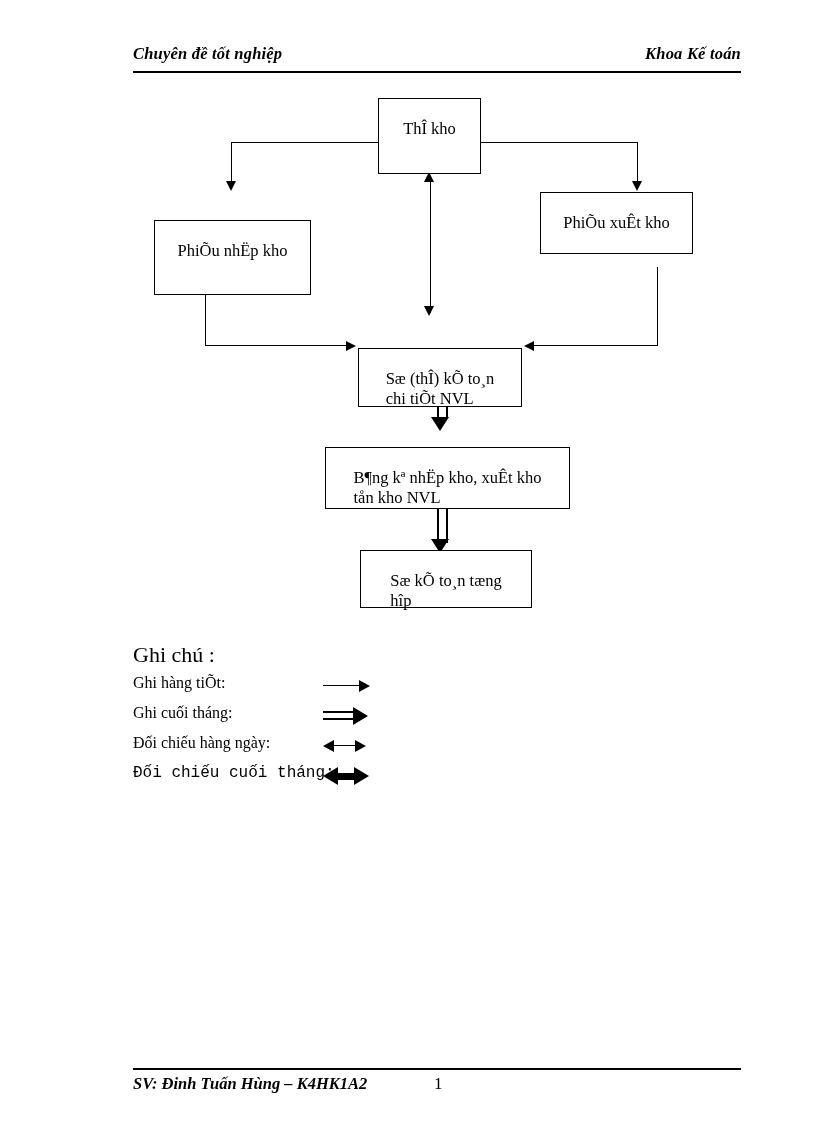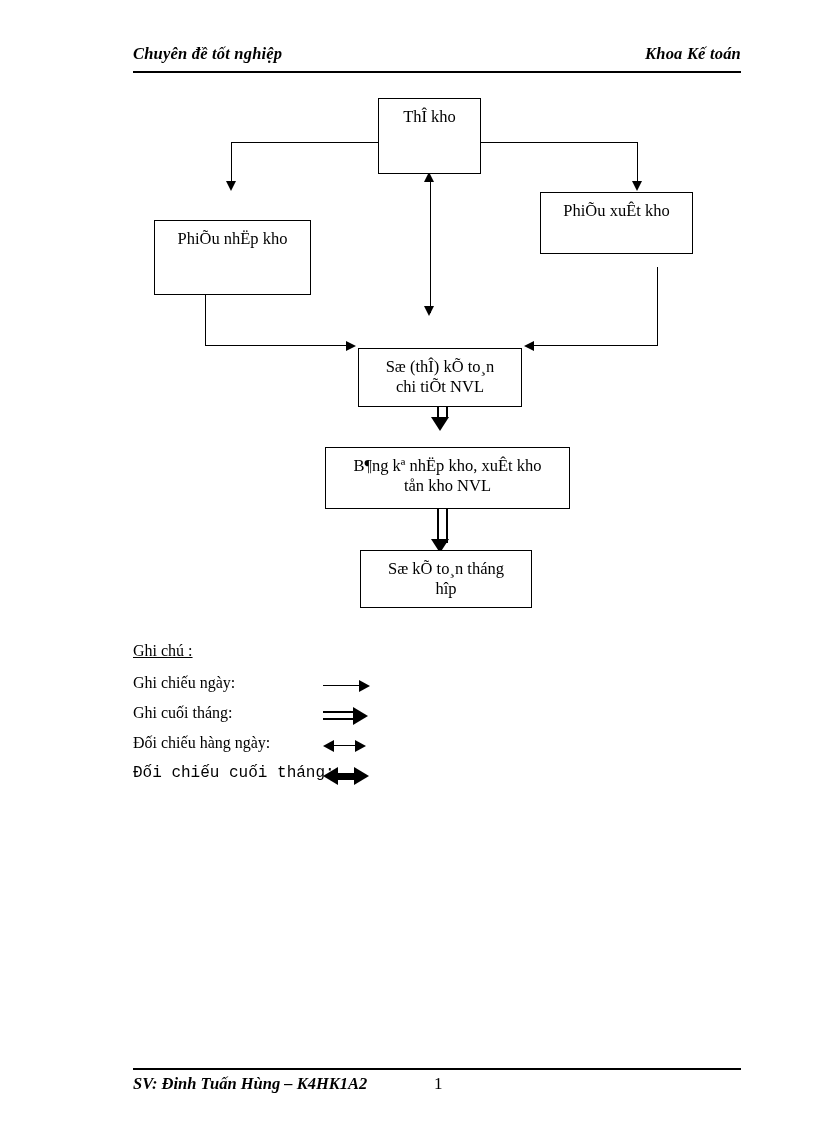--- a/index.html
+++ b/index.html
@@ -80,24 +80,24 @@
 
   
   .node {
     position: absolute;
     border: 1.3px solid #000;
     background: #fff;
     box-sizing: border-box;
     display: flex;
     align-items: flex-start;
     justify-content: center;
-    text-align: center;
+    text-align: left;
     font-size: 16.5px;
     line-height: 1.22;
-    padding-top: 8px;
+    padding-top: 20px;
     z-index: 3;
   }
   .node .label { display: block; white-space: pre-line; }
 
   #node-the-kho      { left: 378px; top: 98px;  width: 103px; height: 76px;  }
   #node-phieu-nhap   { left: 154px; top: 192px; width: 157px; height: 75px; margin-top: 28px;  }
   #node-phieu-xuat   { left: 540px; top: 192px; width: 153px; height: 62px;  }
   #node-so-chi-tiet  { left: 358px; top: 316px; width: 164px; height: 59px; margin-top: 32px;  }
   #node-bang-ke      { left: 325px; top: 435px; width: 245px; height: 62px; margin-top: 12px;  }
   #node-so-tong-hop  { left: 360px; top: 550px; width: 172px; height: 58px;  }
@@ -138,23 +138,22 @@
   
   .legend {
     position: absolute;
     left: 133px;
     top: 642px;
     width: 300px;
   }
   .legend-title {
     position: absolute;
     left: 0; top: 0;
-    font-size: 16px;
+    font-size: 22px;
     white-space: nowrap;
-    text-decoration: underline;
   }
   .legend-row {
     position: absolute;
     left: 0;
     width: 300px;
     height: 24px;
   }
   .legend-label {
     position: absolute;
     left: 0; top: 0;
@@ -285,30 +284,30 @@
       <span class="label">Sæ (thÎ) kÕ to¸n
 chi tiÕt NVL</span>
     </div>
 
     <div class="node" id="node-bang-ke">
       <span class="label">B¶ng kª nhËp kho, xuÊt kho
 tån kho NVL</span>
     </div>
 
     <div class="node" id="node-so-tong-hop">
-      <span class="label">Sæ kÕ to¸n tháng
+      <span class="label">Sæ kÕ to¸n tæng
 hîp</span>
     </div>
   </div>
 
   <div class="legend">
     <div class="legend-title">Ghi chú :</div>
 
     <div class="legend-row" style="top:32px;">
-      <div class="legend-label">Ghi chiếu ngày:</div>
+      <div class="legend-label">Ghi hàng tiÕt:</div>
       <div class="legend-art">
         <div class="la-line-thin"></div>
         <div class="la-head-r-thin"></div>
       </div>
     </div>
 
     <div class="legend-row" style="top:62px;">
       <div class="legend-label">Ghi cuối tháng:</div>
       <div class="legend-art">
         <div class="la-line-double"></div>

